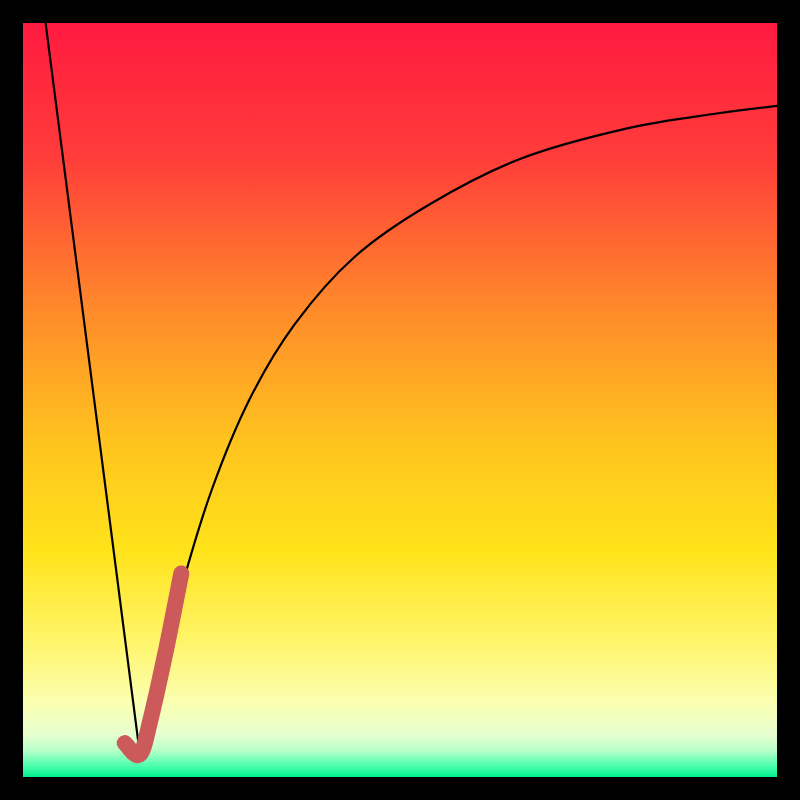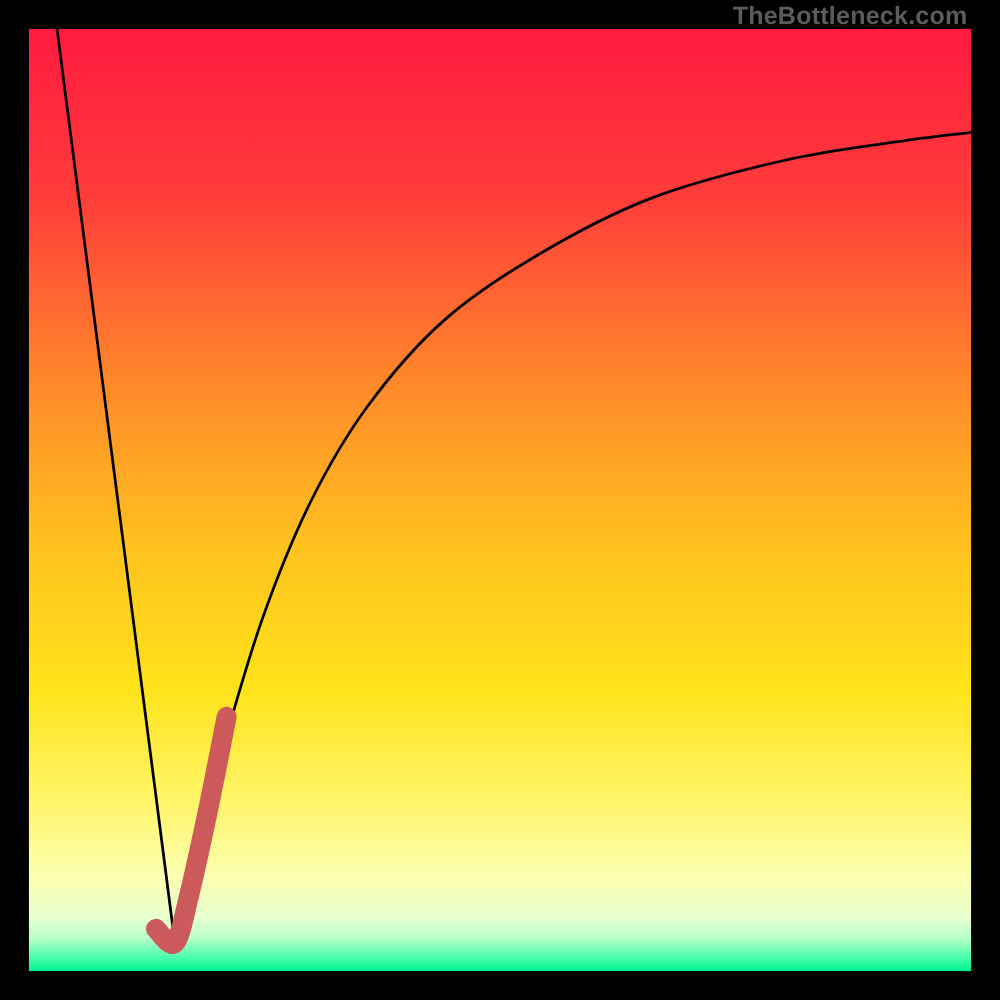--- a/index.html
+++ b/index.html
@@ -60,14 +60,13 @@
             <stop offset="100%" stop-color="#00ef8f"></stop>
           </linearGradient>
       </defs>
       <rect x="0" y="0" width="754" height="754" fill="url(#bg-grad)"></rect>
       <path id="left-line" fill="none" stroke="#000" stroke-width="2.2" stroke-linecap="round" d="M22.6 0.0 L116.9 731.4"></path>
       <path id="right-curve" fill="none" stroke="#000" stroke-width="2.2" stroke-linecap="round" d="M116.9 731.4 C120.0 718.8,128.8 683.6,135.7 656.0 C142.6 628.3,149.5 596.9,158.3 565.5 C167.1 534.1,177.2 498.9,188.5 467.5 C199.8 436.1,212.4 404.6,226.2 377.0 C240.0 349.4,253.8 325.5,271.4 301.6 C289.0 277.7,309.1 253.8,331.8 233.7 C354.4 213.6,379.5 197.3,407.2 181.0 C434.8 164.6,465.0 148.3,497.6 135.7 C530.3 123.2,570.5 113.1,603.2 105.6 C635.9 98.0,668.5 94.3,693.7 90.5 C718.8 86.7,743.9 84.2,754.0 82.9"></path>
       <path id="highlight" fill="none" stroke="#cc5a5a" stroke-width="16" stroke-linecap="round" stroke-linejoin="round" d="M101.8 720.1 C104.3 722.0,112.5 735.8,116.9 731.4 C121.3 727.0,123.8 711.3,128.2 693.7 C132.6 676.1,138.2 649.7,143.3 625.8 C148.3 601.9,155.8 563.0,158.3 550.4"></path>
     </svg>
   </div>
 
-  <div class="watermark">TheBottleneck.com</div>
 </div>
 
 </body></html>

